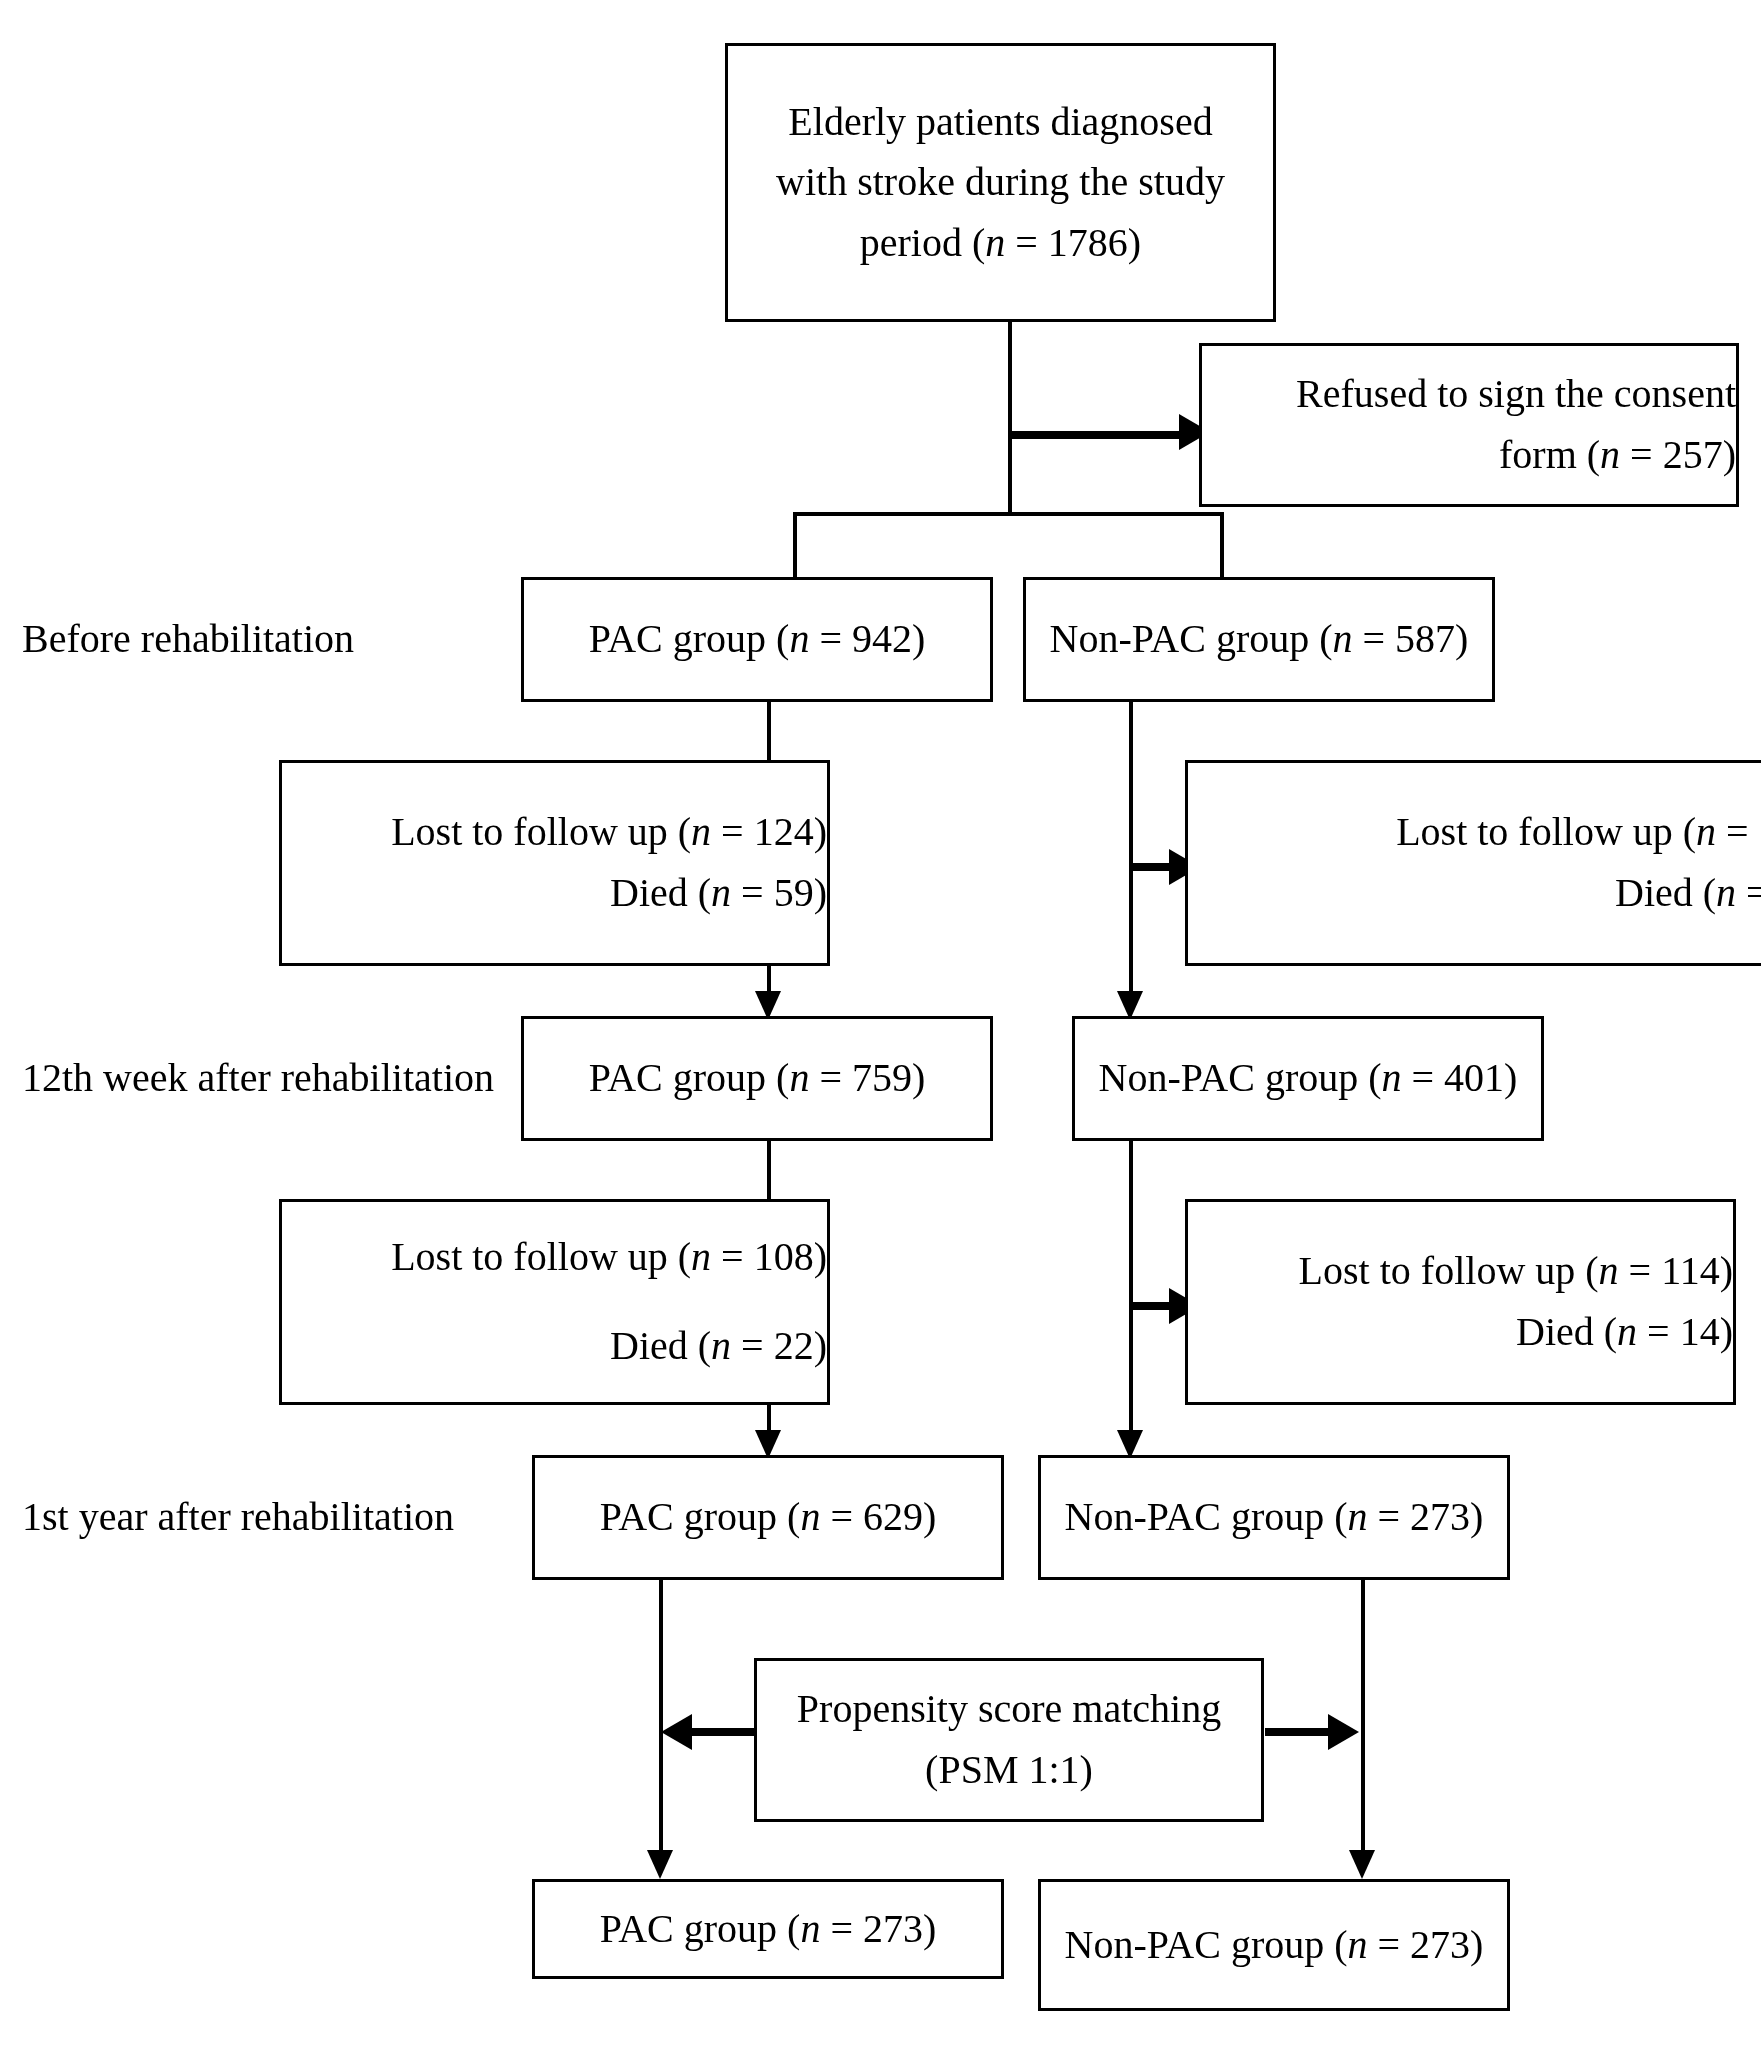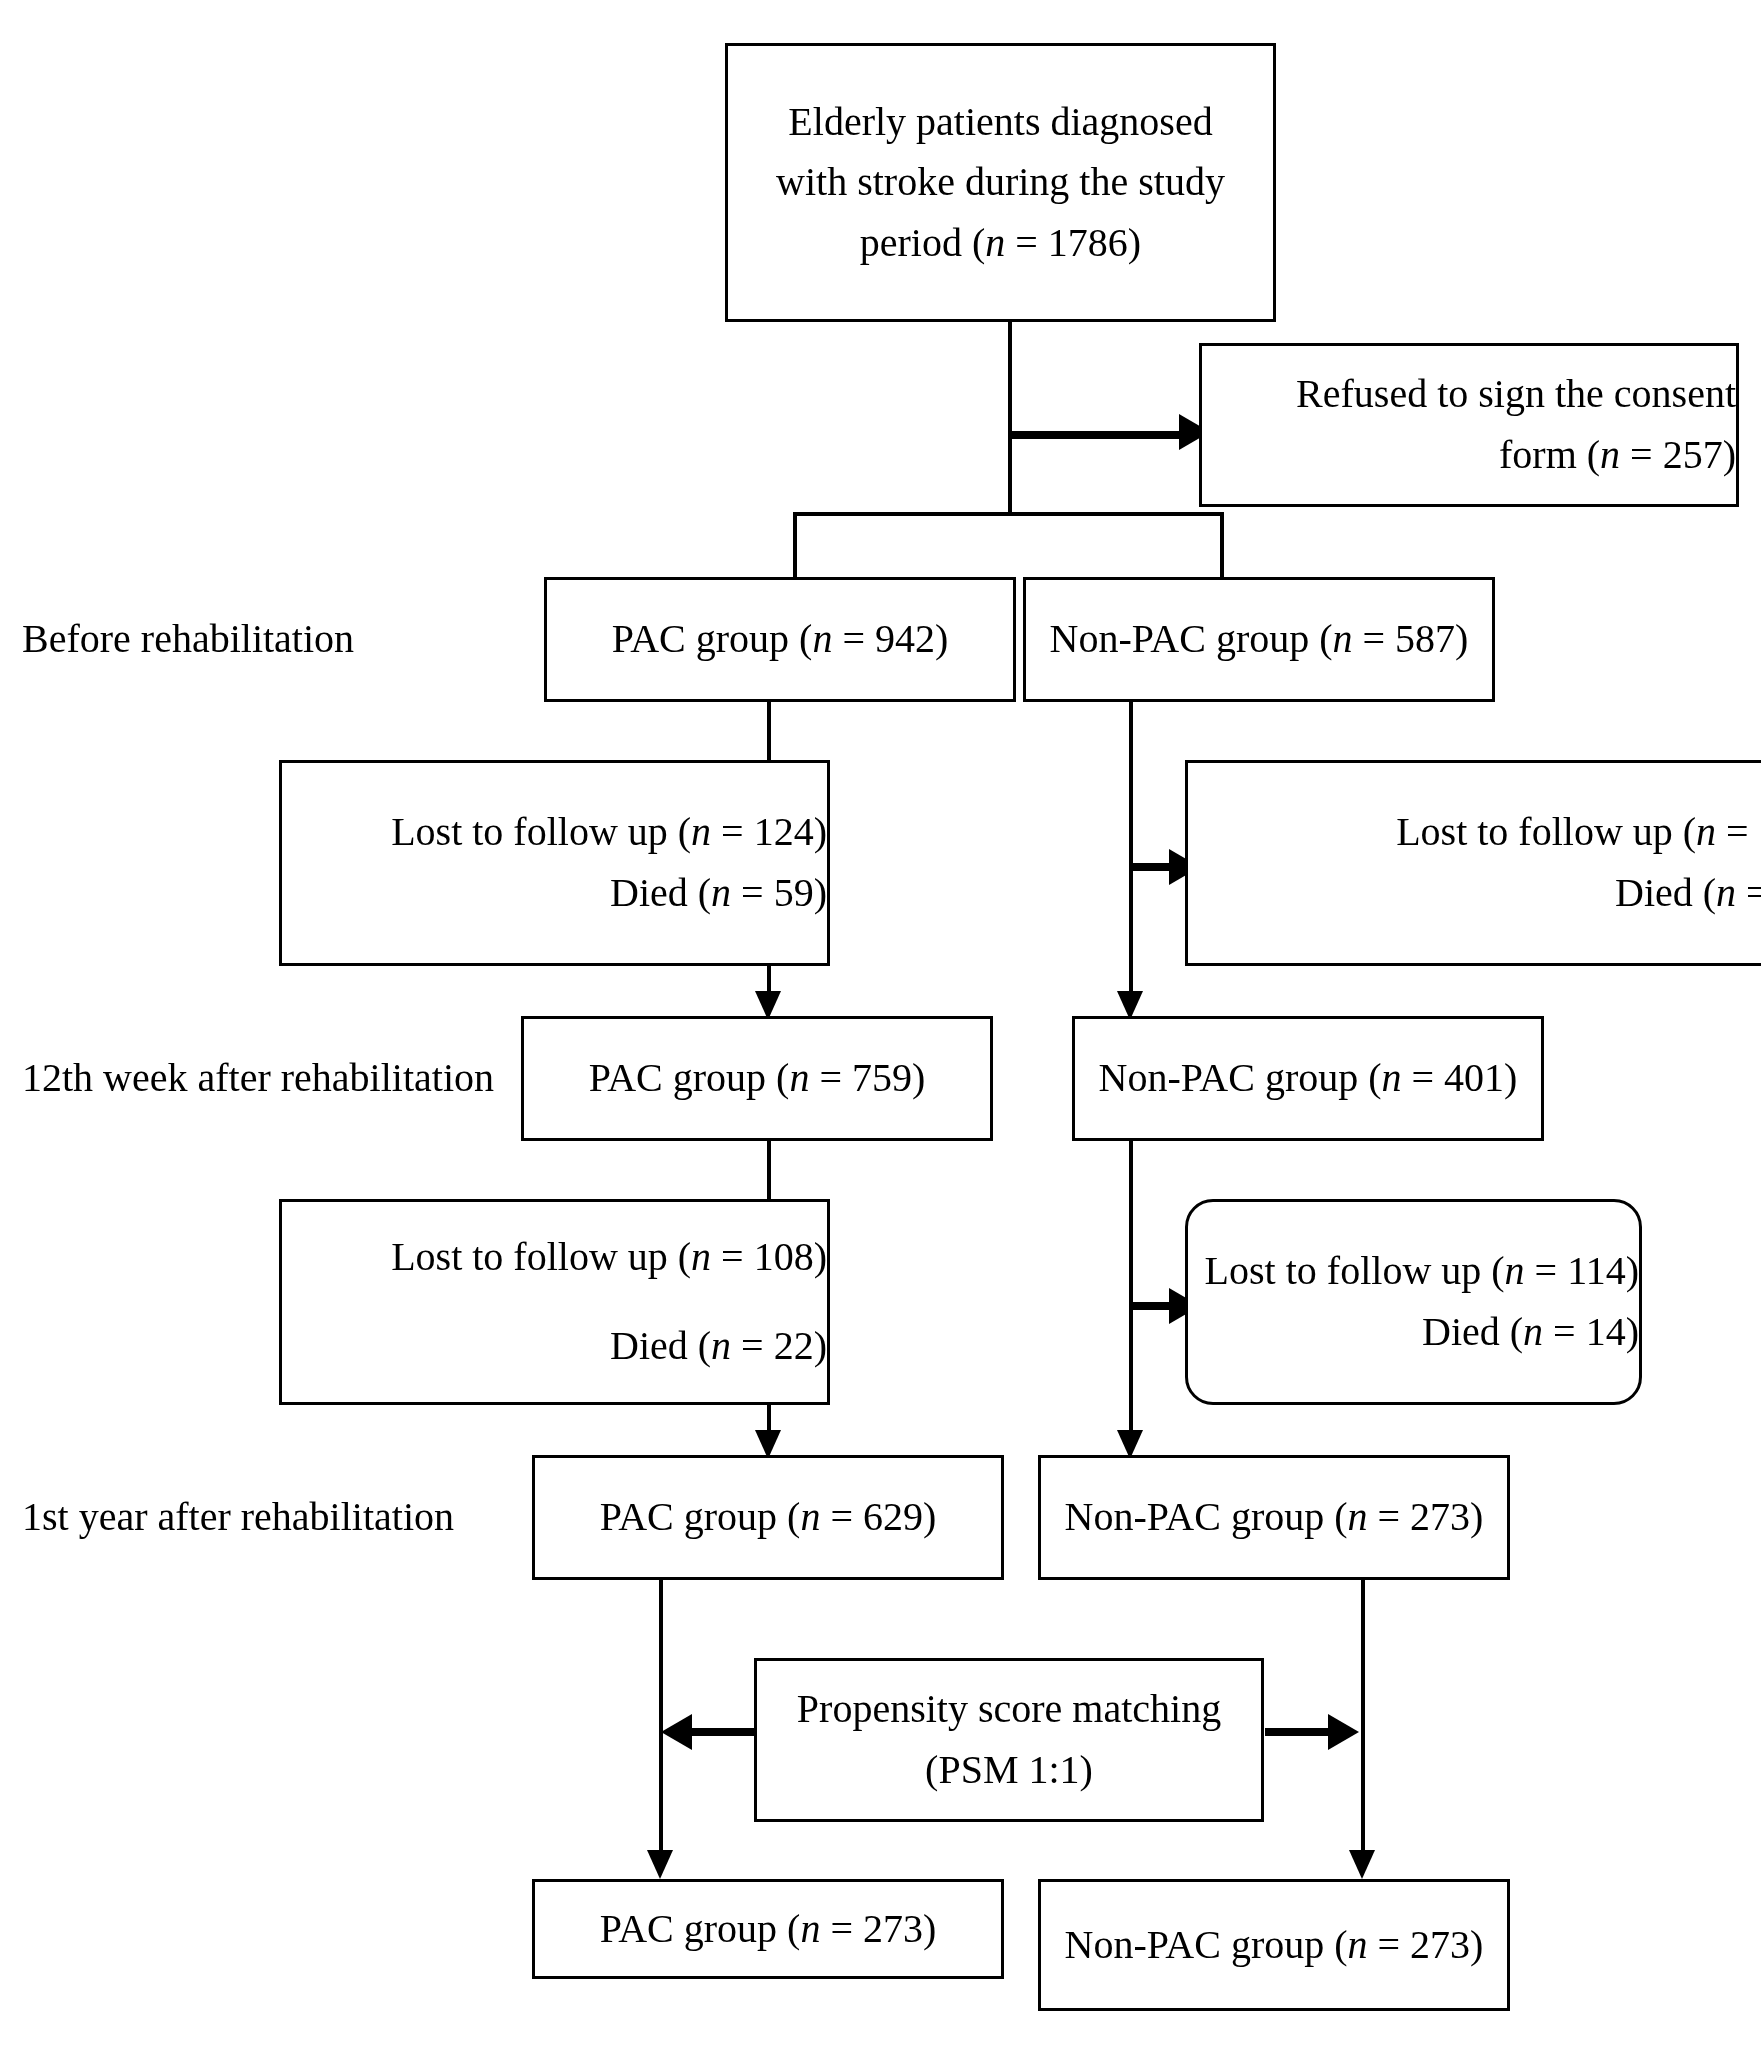--- a/index.html
+++ b/index.html
@@ -107,21 +107,21 @@
     <span class="line">Refused to sign the consent</span>
     <span class="line">form (<span class="ital">n</span> = 257)</span>
   </div>
 
   <div class="hline" style="left:793px;top:512px;width:431px;"></div>
   <div class="vline" style="left:793px;top:512px;height:66px;"></div>
   <div class="vline" style="left:1220px;top:512px;height:66px;"></div>
 
   <div class="stage-label" style="left:22px;top:619px;">Before rehabilitation</div>
 
-  <div class="box" style="left:521px;top:577px;width:472px;height:125px;margin-left:23px;">
+  <div class="box" style="left:521px;top:577px;width:472px;height:125px;">
     <span class="line">PAC group (<span class="ital">n</span> = 942)</span>
   </div>
   <div class="box" style="left:1023px;top:577px;width:472px;height:125px;">
     <span class="line">Non-PAC group (<span class="ital">n</span> = 587)</span>
   </div>
 
   <div class="vline" style="left:767px;top:700px;height:307px;"></div>
   <div class="arrow-down" style="left:755px;top:991px;"></div>
 
   <div class="vline" style="left:1129px;top:700px;height:307px;"></div>
@@ -160,21 +160,21 @@
   <div class="hline thick" style="left:726px;top:1302px;width:43px;"></div>
   <div class="arrow-left" style="left:697px;top:1288px;"></div>
 
   <div class="hline thick" style="left:1129px;top:1302px;width:43px;"></div>
   <div class="arrow-right" style="left:1169px;top:1288px;"></div>
 
   <div class="box lefttext" style="left:279px;top:1199px;width:551px;height:206px;gap:28px;">
     <span class="line">Lost to follow up (<span class="ital">n</span> = 108)</span>
     <span class="line">Died (<span class="ital">n</span> = 22)</span>
   </div>
-  <div class="box lefttext" style="left:1185px;top:1199px;width:457px;height:206px;border-radius:28px;">
+  <div class="box lefttext" style="left:1185px;top:1199px;width:551px;height:206px;">
     <span class="line">Lost to follow up (<span class="ital">n</span> = 114)</span>
     <span class="line">Died (<span class="ital">n</span> = 14)</span>
   </div>
 
   <div class="stage-label" style="left:22px;top:1497px;">1st year after rehabilitation</div>
 
   <div class="box" style="left:532px;top:1455px;width:472px;height:125px;">
     <span class="line">PAC group (<span class="ital">n</span> = 629)</span>
   </div>
   <div class="box" style="left:1038px;top:1455px;width:472px;height:125px;">

